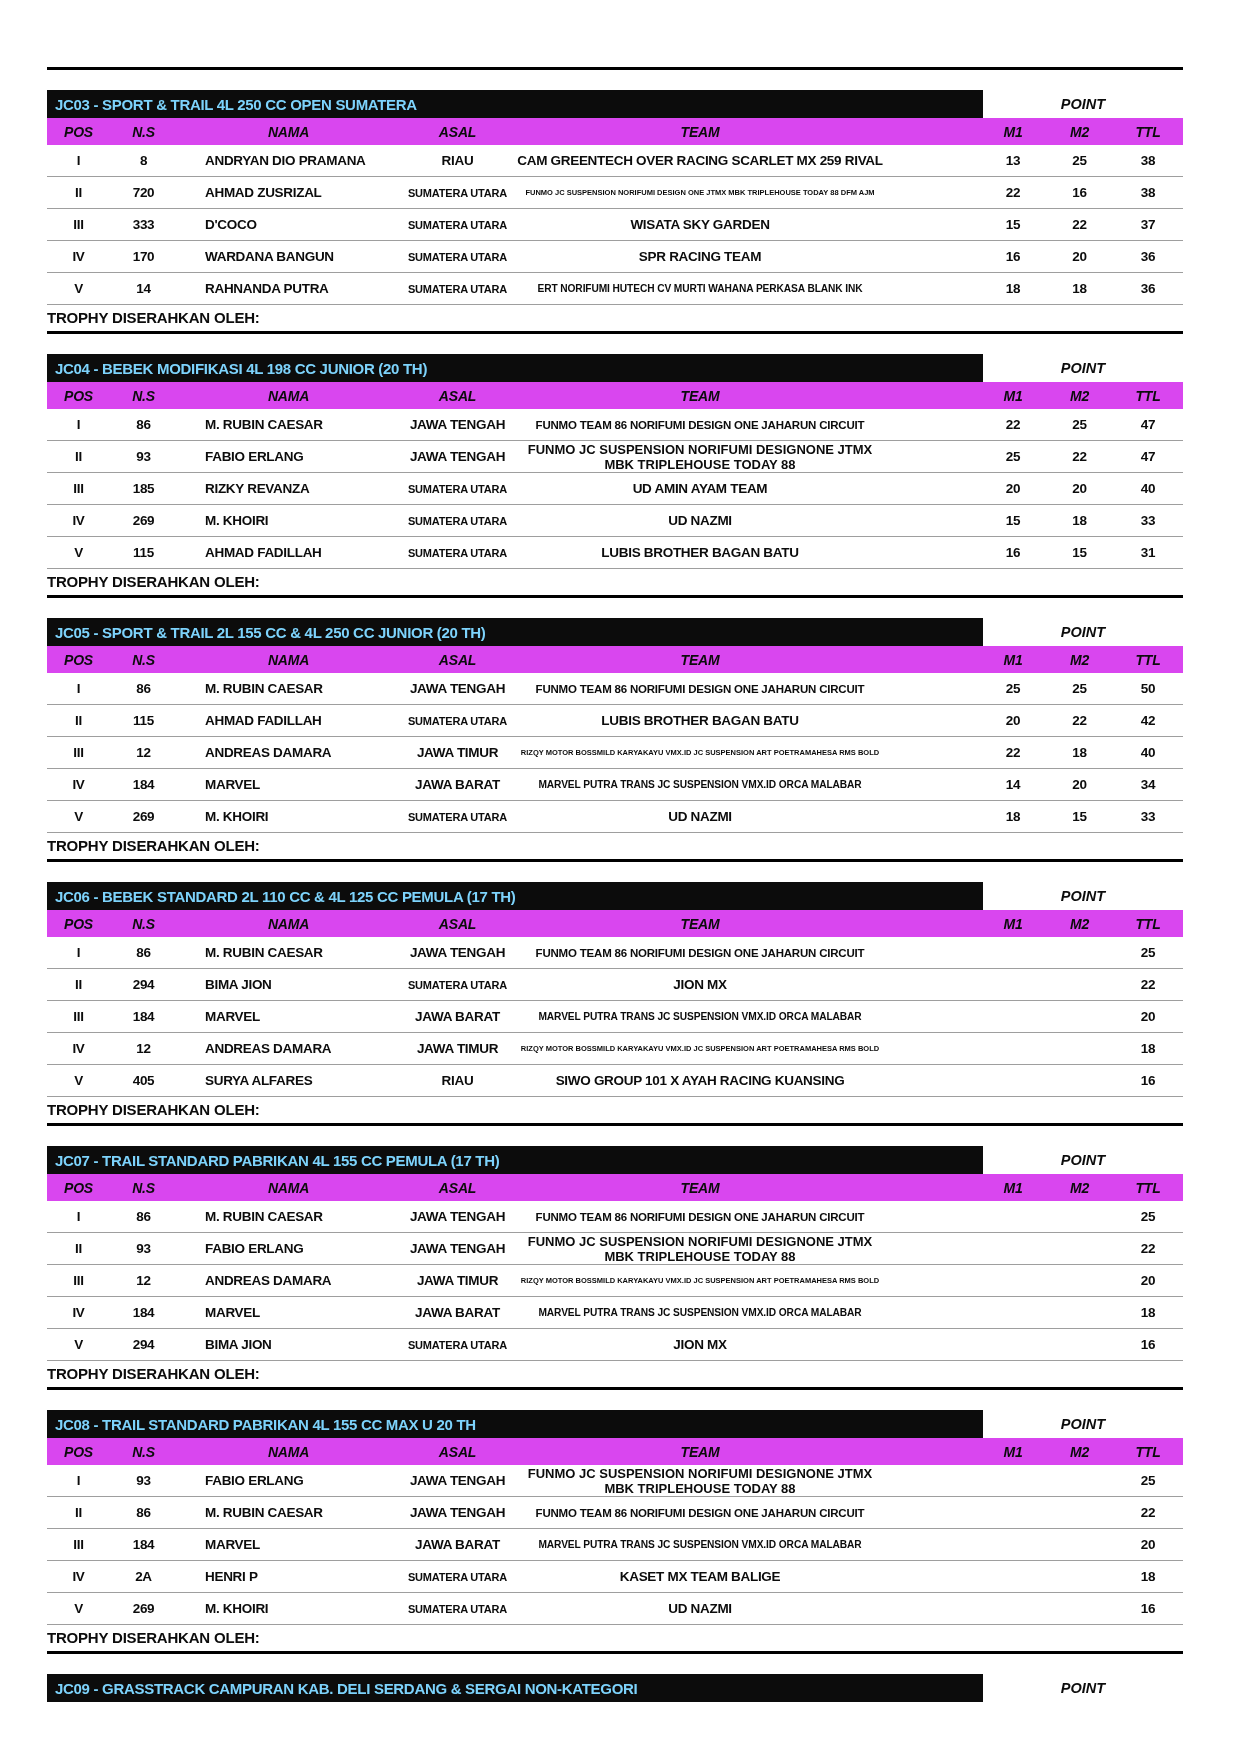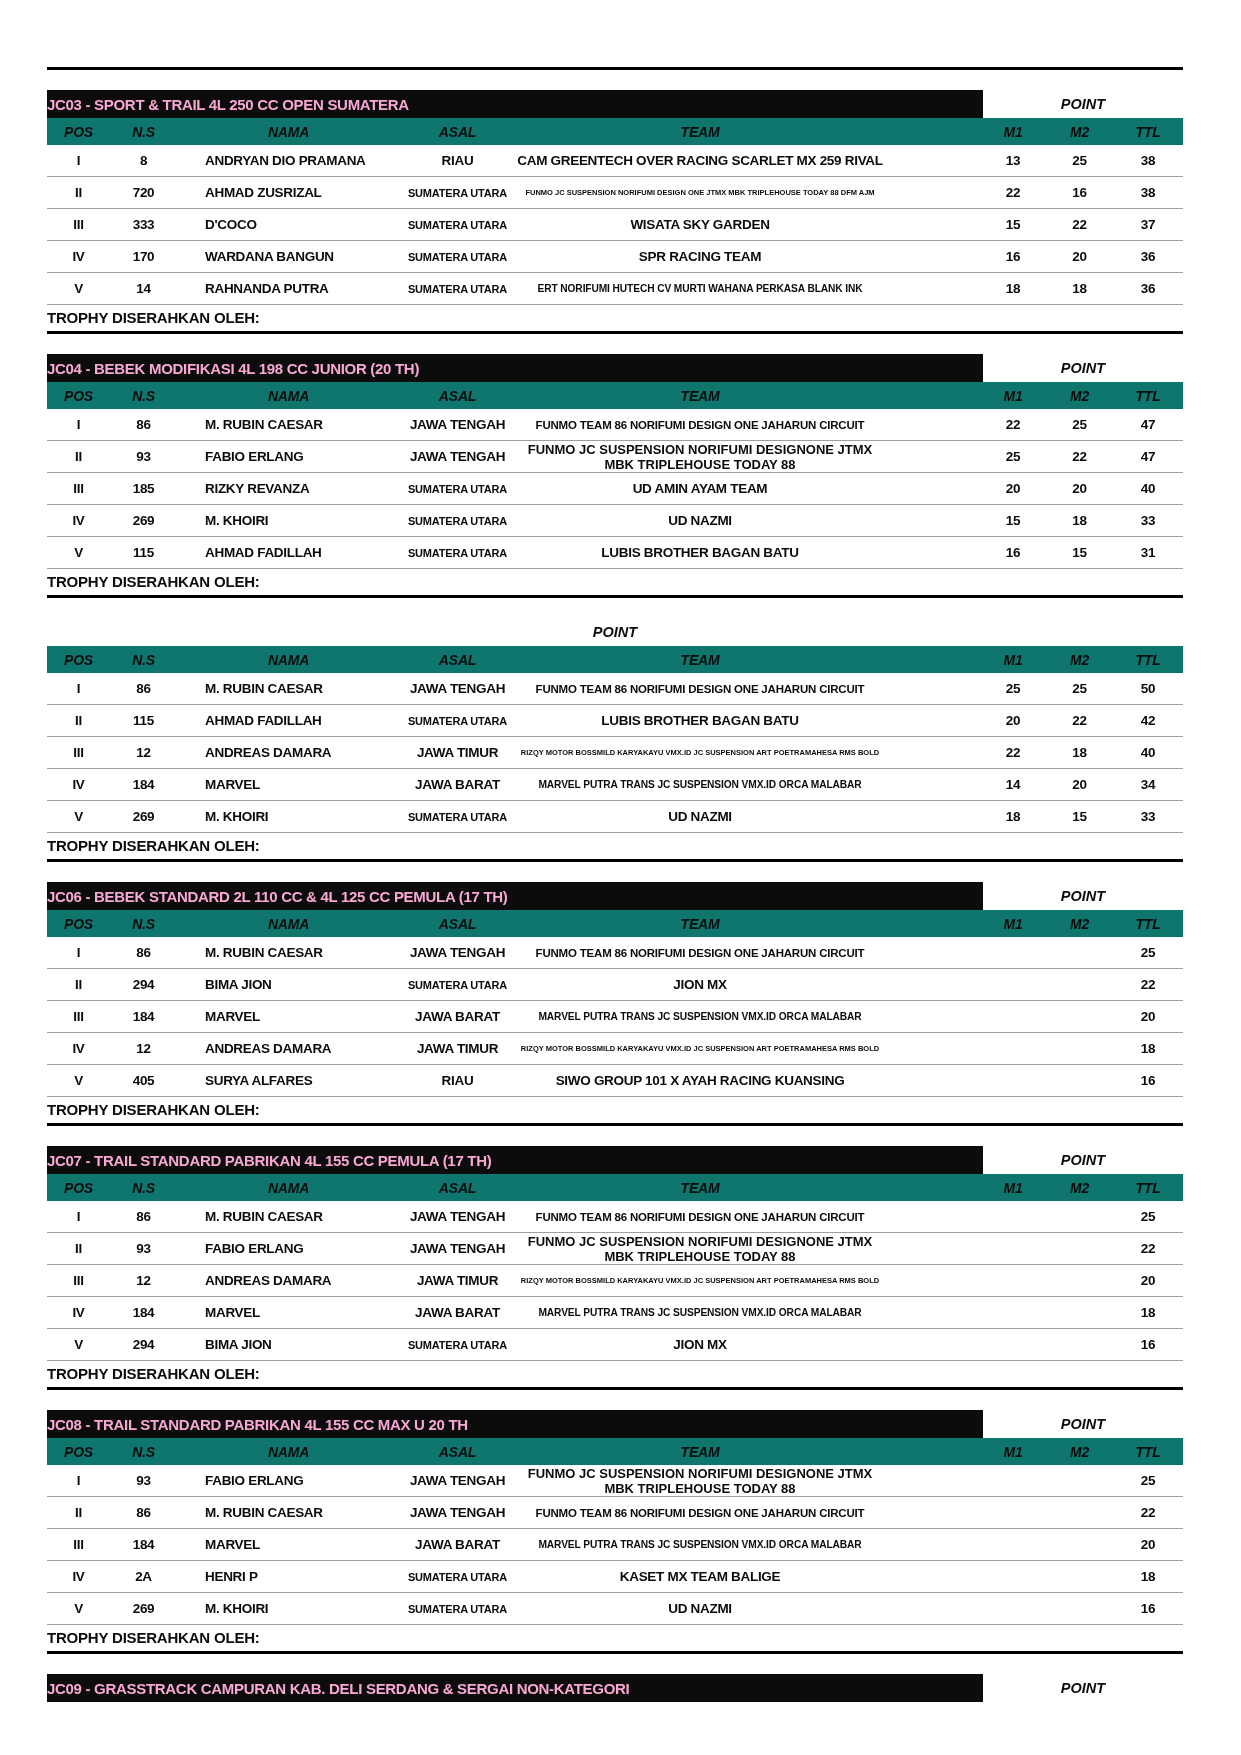--- a/index.html
+++ b/index.html
@@ -3,25 +3,25 @@
 <meta charset="utf-8">
 <style>
   html,body{margin:0;padding:0;background:#fff;}
   body{width:1241px;height:1755px;overflow:hidden;
        font-family:"Liberation Sans",sans-serif;color:#0c0c0c;}
   .page{position:relative;width:1241px;height:1755px;background:#fff;}
   .content{position:absolute;left:47px;top:67px;width:1136px;}
   .section{margin:0 0 1px 0;}
   .divider{height:3px;background:#000;}
   .bar-row{margin-top:20px;height:28px;display:flex;align-items:stretch;}
-  .bar{flex:0 0 936px;background:#0c0c0c;color:#f9a8d4;display:flex;align-items:center;
-       box-sizing:border-box;font-weight:bold;font-size:15px;letter-spacing:-0.3px;}
+  .bar{flex:0 0 936px;background:#0c0c0c;color:#7dd3fc;display:flex;align-items:center;
+       padding-left:8px;box-sizing:border-box;font-weight:bold;font-size:15px;letter-spacing:-0.3px;}
   .point{flex:1;display:flex;align-items:center;justify-content:center;
          font-weight:bold;font-style:italic;font-size:14.5px;}
-  .thead{height:27px;background:#0f766e;display:flex;align-items:center;
+  .thead{height:27px;background:#d946ef;display:flex;align-items:center;
          font-weight:bold;font-style:italic;font-size:14px;letter-spacing:-0.2px;}
   .rows{border-bottom:1px solid #9e9e9e;}
   .row{height:31px;display:flex;align-items:center;font-weight:bold;font-size:13.5px;letter-spacing:-0.3px;}
   .row + .row{border-top:1px solid #9e9e9e;}
   .trophy{height:25px;display:flex;align-items:center;font-weight:bold;font-size:15px;letter-spacing:-0.2px;}
   
   .c-pos{width:63px;text-align:center;}
   .c-ns{width:67px;text-align:center;}
   .c-nama{width:223px;text-align:left;padding-left:28px;box-sizing:border-box;}
   .thead .c-nama{text-align:center;padding-left:0;}
@@ -209,20 +209,23 @@
   </div>
 </div>
     <div class="trophy">
       <span>TROPHY DISERAHKAN OLEH:</span>
     </div>
   </div>
 
   <div class="section">
     <div class="divider"></div>
     <div class="bar-row">
+      <div class="bar">
+        <span>JC05 - SPORT &amp; TRAIL 2L 155 CC &amp; 4L 250 CC JUNIOR (20 TH)</span>
+      </div>
       <div class="point">POINT</div>
     </div>
     <div class="thead">
       <span class="c-pos">POS</span>
       <span class="c-ns">N.S</span>
       <span class="c-nama">NAMA</span>
       <span class="c-asal">ASAL</span>
       <span class="c-team">TEAM</span>
       <span class="c-gap"></span>
       <span class="c-m1">M1</span>

